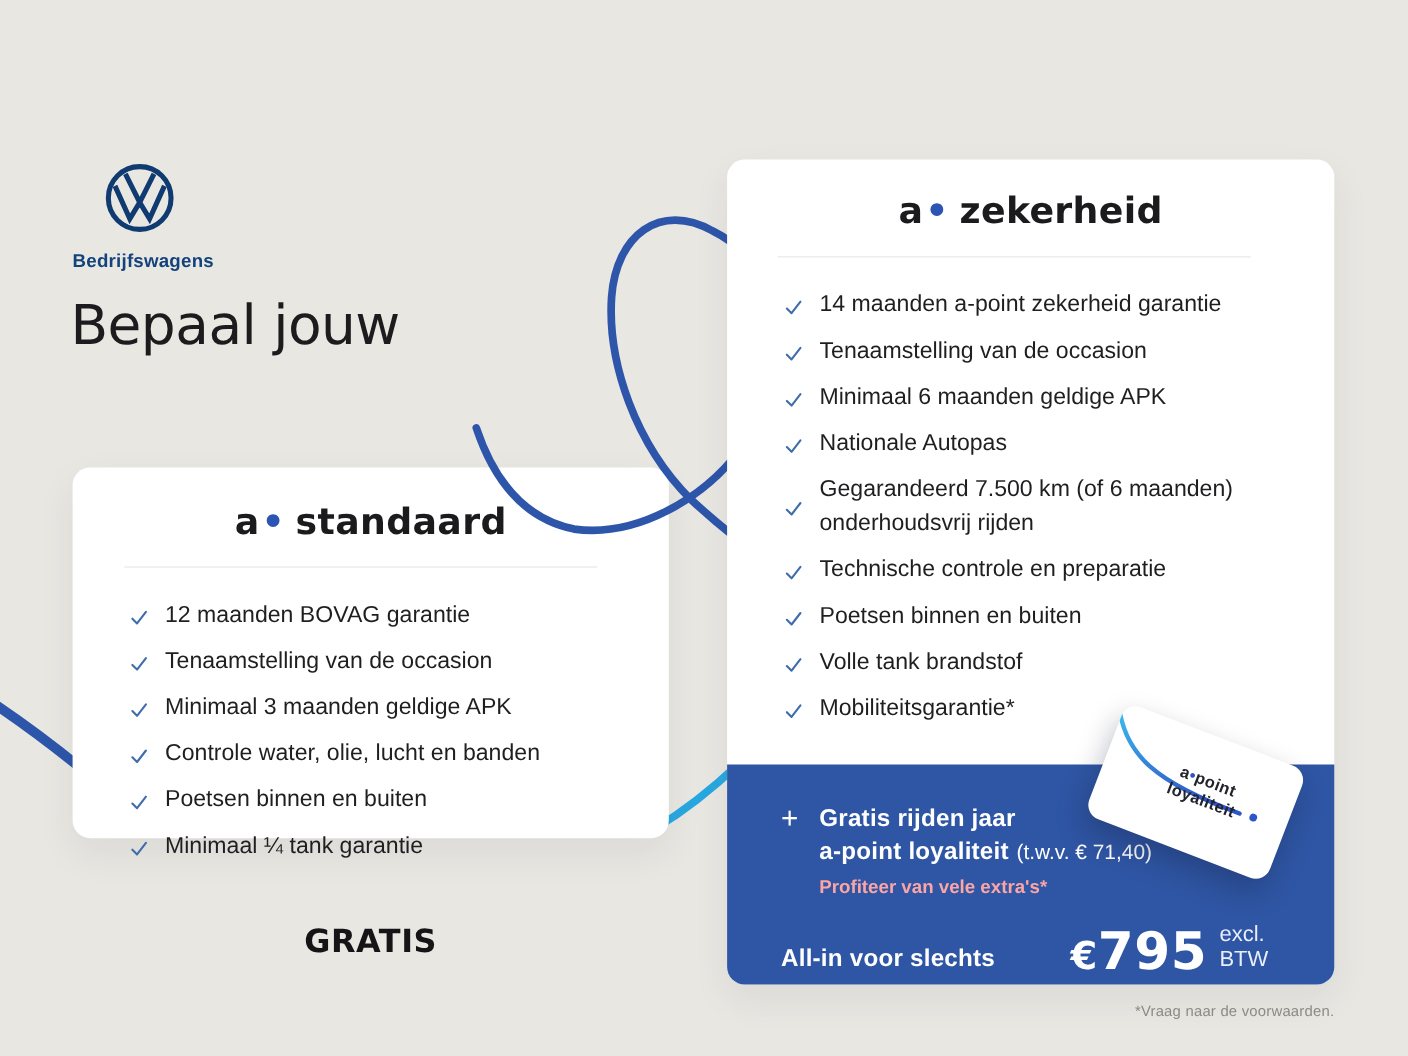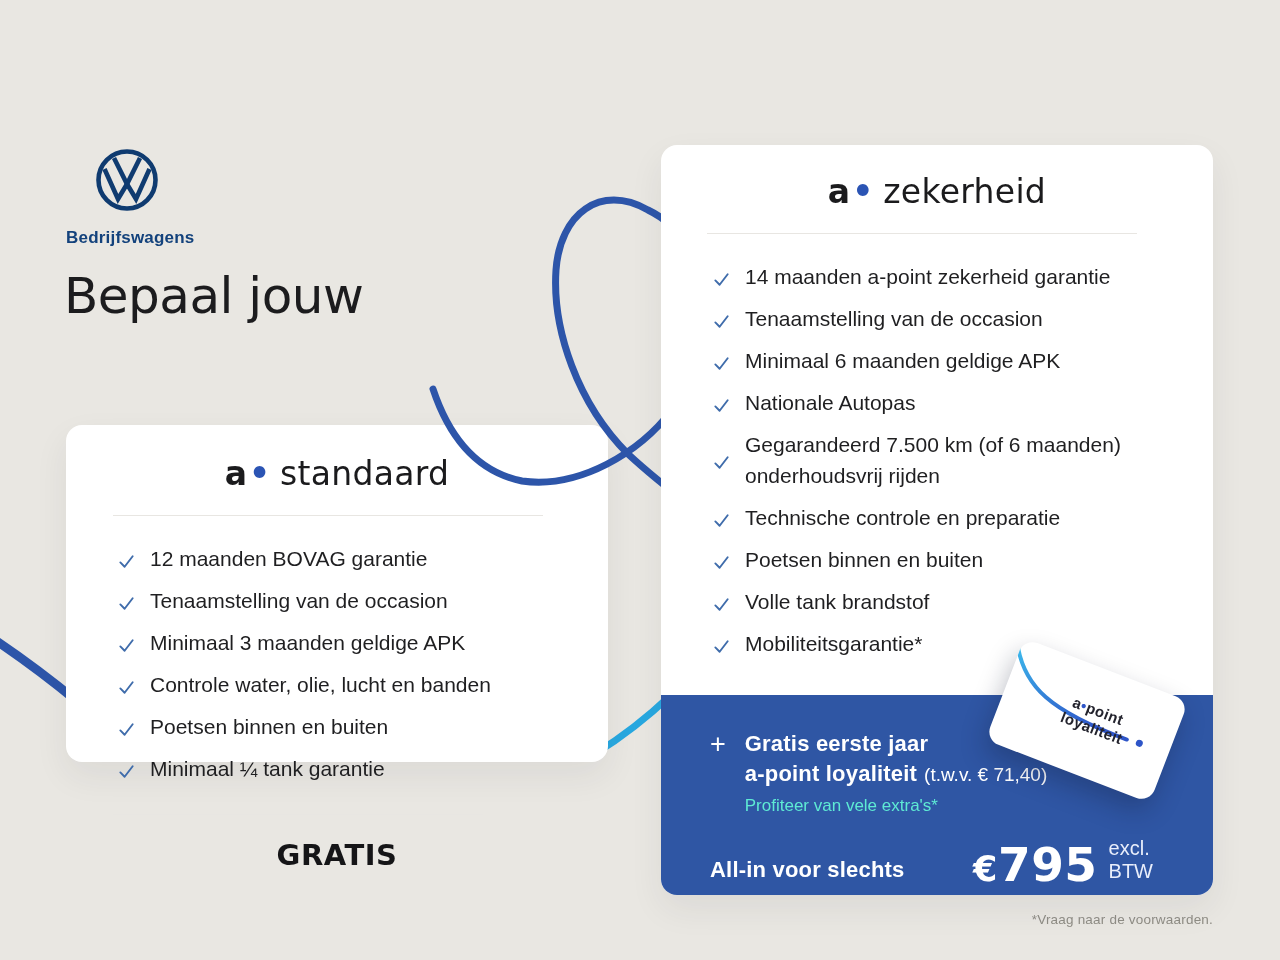--- a/index.html
+++ b/index.html
@@ -35,21 +35,21 @@
   .card-standard{left:66px;top:425px;width:542px;height:337px;z-index:1;}
   .card-zekerheid{left:661px;top:145px;width:552px;height:750px;z-index:3;}
 
   .card-title{
     margin-top:29px;text-align:center;
     font-family:"DejaVu Sans",sans-serif;font-size:33px;color:#1b1b1d;
   }
   .card-zekerheid .card-title{margin-top:27px;}
   .card-title .ta{font-weight:700;}
   .card-title .tdot{color:#2b54b4;font-weight:700;margin:0 10px 0 2px;}
-  .card-title .tname{font-weight:400;letter-spacing:.3px;margin-top:24px;}
+  .card-title .tname{font-weight:700;letter-spacing:.3px;margin-top:24px;}
 
   .divider{height:1px;background:#e8e6e2;margin-top:22px;margin-left:47px;width:430px;}
   .card-zekerheid .divider{margin-left:46px;}
 
   .items{list-style:none;margin:27px 0 0 0;padding:0 20px 0 51px;}
   .item{
     display:flex;align-items:center;gap:14px;
     font-size:21px;line-height:31px;color:#1f1f21;margin-bottom:11px;
   }
   .check{flex:0 0 auto;margin-top:5px;}
@@ -67,21 +67,21 @@
   .panel{
     position:absolute;left:0;right:0;bottom:0;height:200px;
     background:#2f56a4;border-radius:0 0 16px 16px;color:#ffffff;
     padding:34px 60px 0 49px;box-sizing:border-box;
   }
   .promo-row{display:flex;gap:19px;}
   .plus{font-size:27px;line-height:30px;font-weight:400;}
   .promo-line1{font-weight:700;font-size:22px;line-height:30px;letter-spacing:.2px;}
   .promo-line2{font-weight:700;font-size:22px;line-height:30px;letter-spacing:.2px;}
   .promo-note{font-weight:400;font-size:19px;margin-left:7px;letter-spacing:0;}
-  .promo-sub{margin-top:6px;font-weight:400;font-size:17px;color:#5eead4;}
+  .promo-sub{margin-top:6px;font-weight:700;font-size:17px;color:#fca5a5;}
   .price-row{display:flex;justify-content:space-between;align-items:flex-end;margin-top:21px;gap:40px;}
   .allin{font-weight:700;font-size:22px;padding-bottom:9px;letter-spacing:.2px;}
   .price-group{display:flex;align-items:flex-start;gap:11px;}
   .price{font-family:"DejaVu Sans",sans-serif;font-weight:700;font-size:47px;letter-spacing:.5px;}
   .price .euro{font-size:35px;}
   .excl{font-size:20px;line-height:23px;color:#e9eefb;padding-bottom:4px;}
 
   
   .loyalty{
     position:absolute;left:338px;top:521px;width:176px;height:109px;
@@ -231,21 +231,21 @@
           <path d="M3.5 11 L8 15.5 L16.5 4.5" fill="none" stroke="#3f6cab" stroke-width="2" stroke-linecap="round" stroke-linejoin="round"></path>
         </svg>
       <span class="item-text">Mobiliteitsgarantie*</span>
       </li>
   </ul>
 
   <div class="panel">
     <div class="promo-row">
       <div class="plus">+</div>
       <div>
-        <div class="promo-line1">Gratis eerste jaar</div>
+        <div class="promo-line1">Gratis rijden jaar</div>
         <div class="promo-line2"><span>a-point loyaliteit</span><span class="promo-note">(t.w.v. € 71,40)</span></div>
         <div class="promo-sub">Profiteer van vele extra's*</div>
       </div>
     </div>
     <div class="price-row">
       <div class="allin">All-in voor slechts</div>
       <div class="price-group">
         <div class="price"><span class="euro">€</span><span>795</span></div>
         <div class="excl">
             <div>excl.</div>

